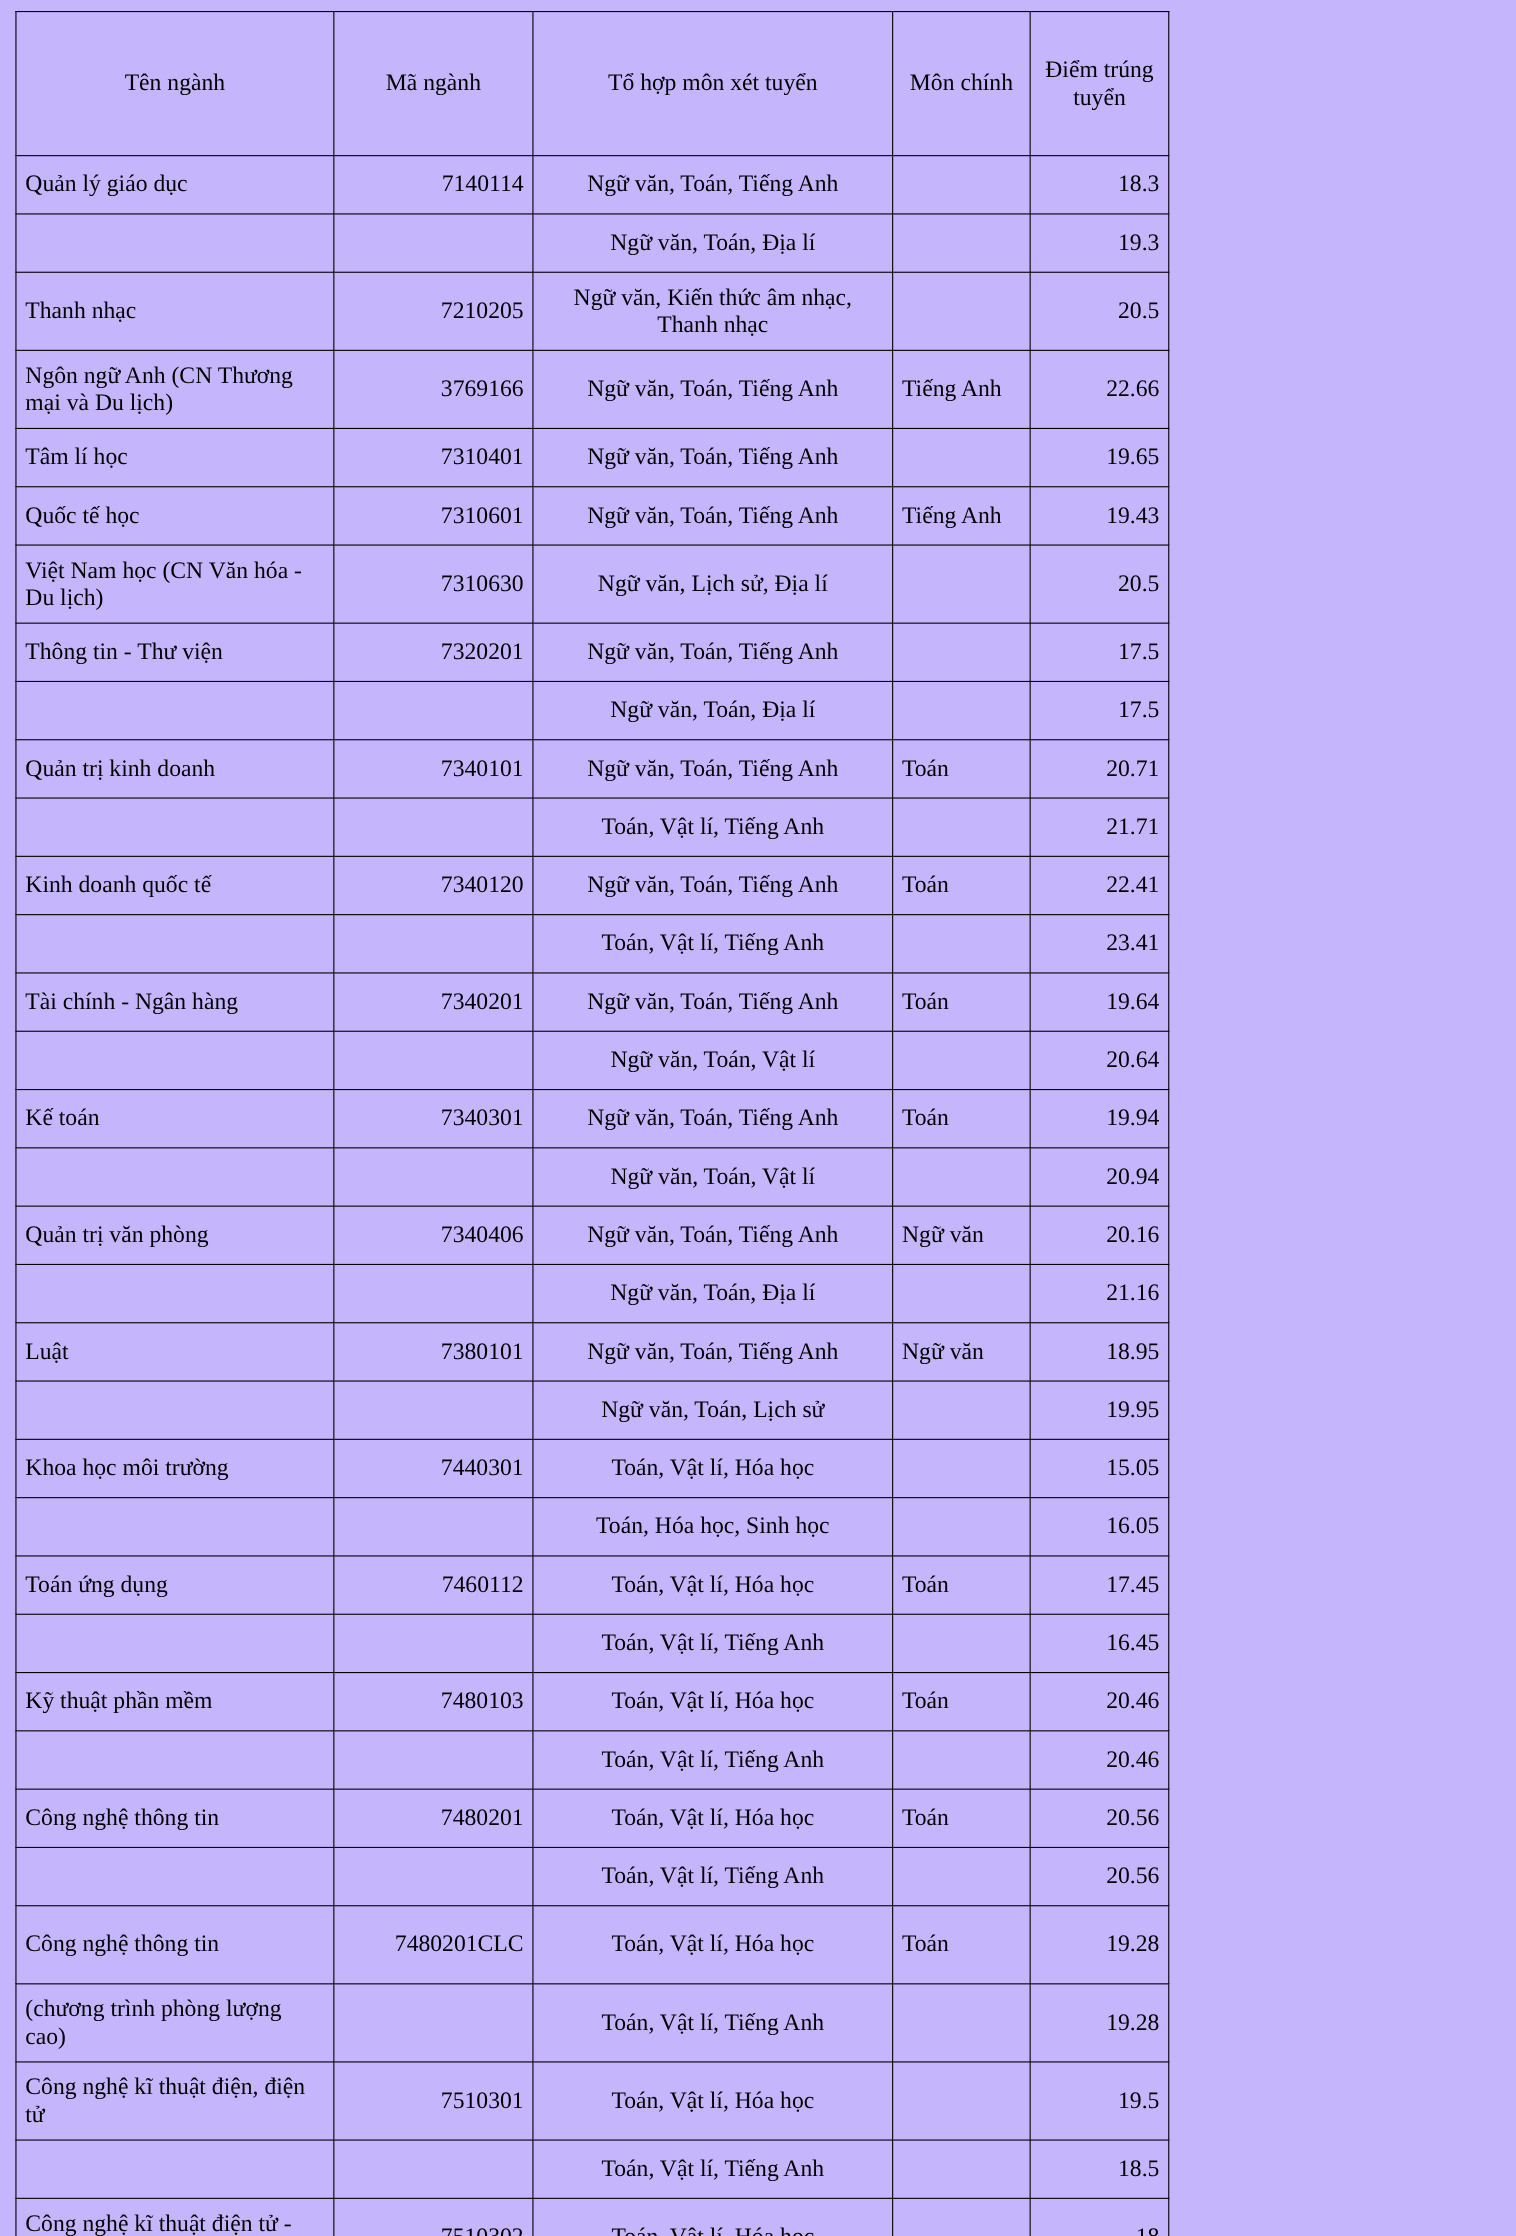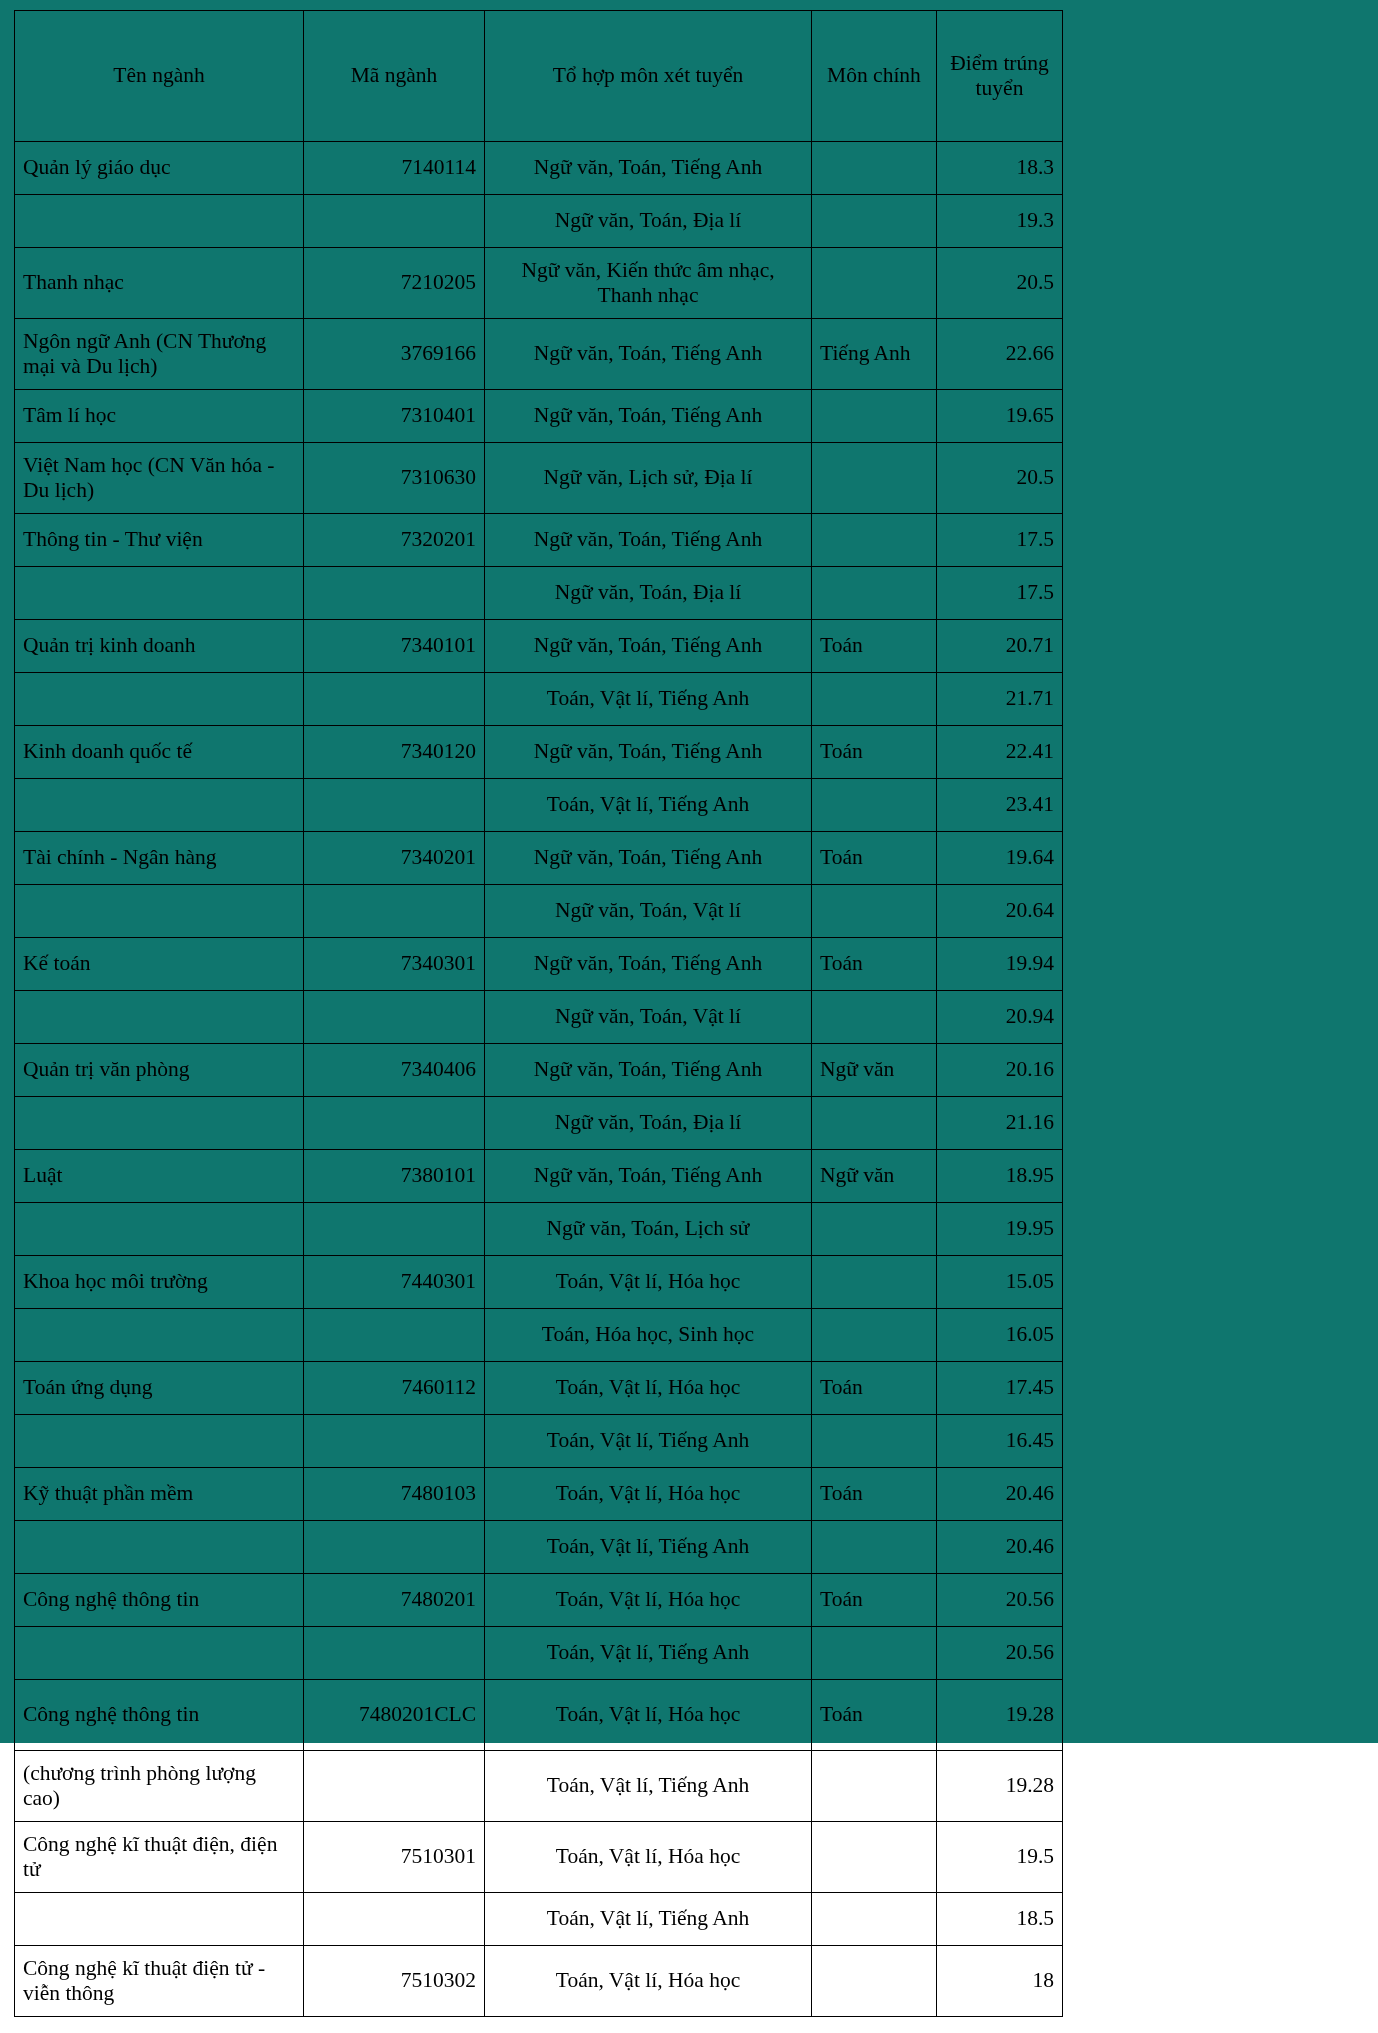--- a/index.html
+++ b/index.html
@@ -11,22 +11,22 @@
   body {
     width: 1378px;
     height: 2033px;
     font-family: "Liberation Serif", "DejaVu Serif", serif;
     color: #000000;
     overflow: hidden;
   }
   #sheet {
     position: relative;
     width: 1378px;
-    height: 1743px;
-    background: #0f766e;
+    height: 2033px;
+    background: #c4b5fd;
   }
   table.score-table {
     position: absolute;
     left: 14px;
     top: 10px;
     width: 1048px;
     border-collapse: collapse;
     table-layout: fixed;
     font-size: 21.5px;
     line-height: 1.18;
@@ -110,20 +110,27 @@
           <td class="main">Tiếng Anh</td>
           <td class="score">22.66</td>
         </tr>
         <tr class="r-norm">
           <td class="name">Tâm lí học</td>
           <td class="code">7310401</td>
           <td class="combo">Ngữ văn, Toán, Tiếng Anh</td>
           <td class="main empty"></td>
           <td class="score">19.65</td>
         </tr>
+        <tr class="r-norm">
+          <td class="name">Quốc tế học</td>
+          <td class="code">7310601</td>
+          <td class="combo">Ngữ văn, Toán, Tiếng Anh</td>
+          <td class="main">Tiếng Anh</td>
+          <td class="score">19.43</td>
+        </tr>
         <tr class="r-tall">
           <td class="name">Việt Nam học (CN Văn hóa - Du lịch)</td>
           <td class="code">7310630</td>
           <td class="combo">Ngữ văn, Lịch sử, Địa lí</td>
           <td class="main empty"></td>
           <td class="score">20.5</td>
         </tr>
         <tr class="r-norm">
           <td class="name">Thông tin - Thư viện</td>
           <td class="code">7320201</td>

